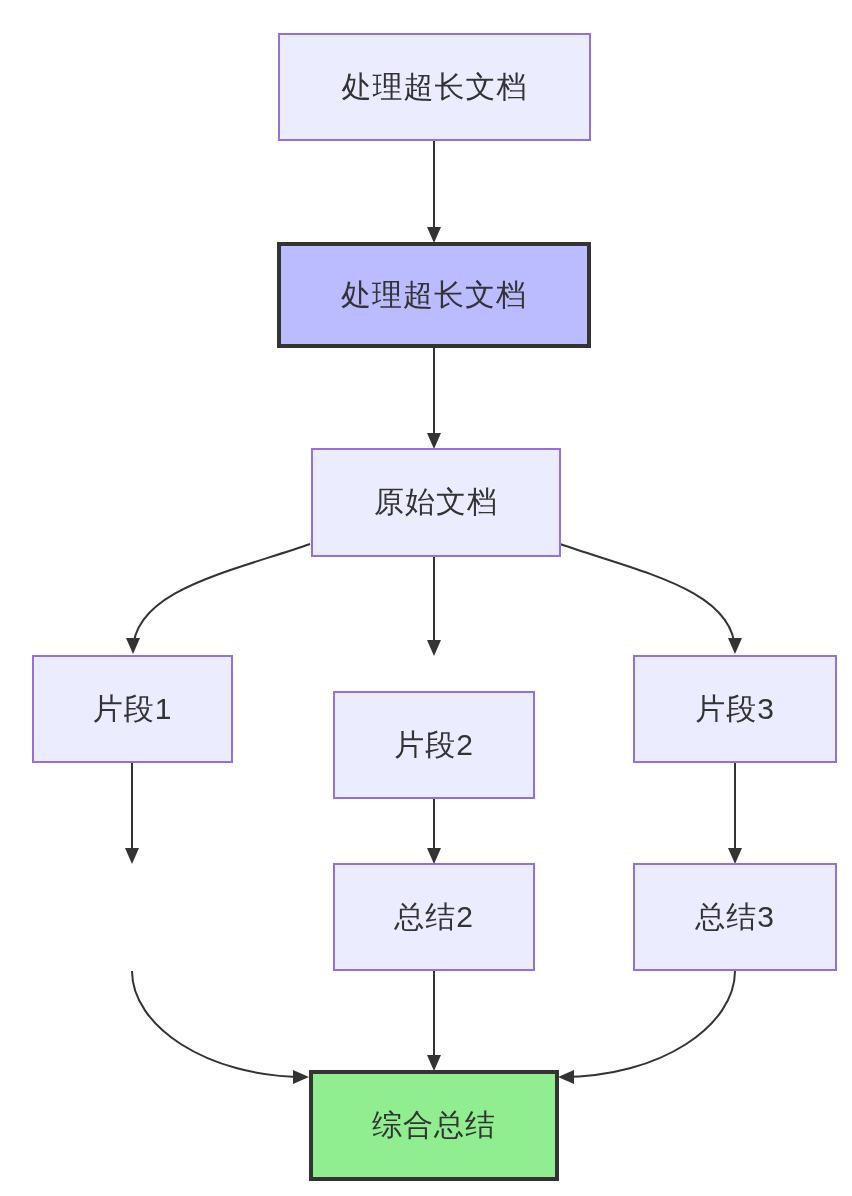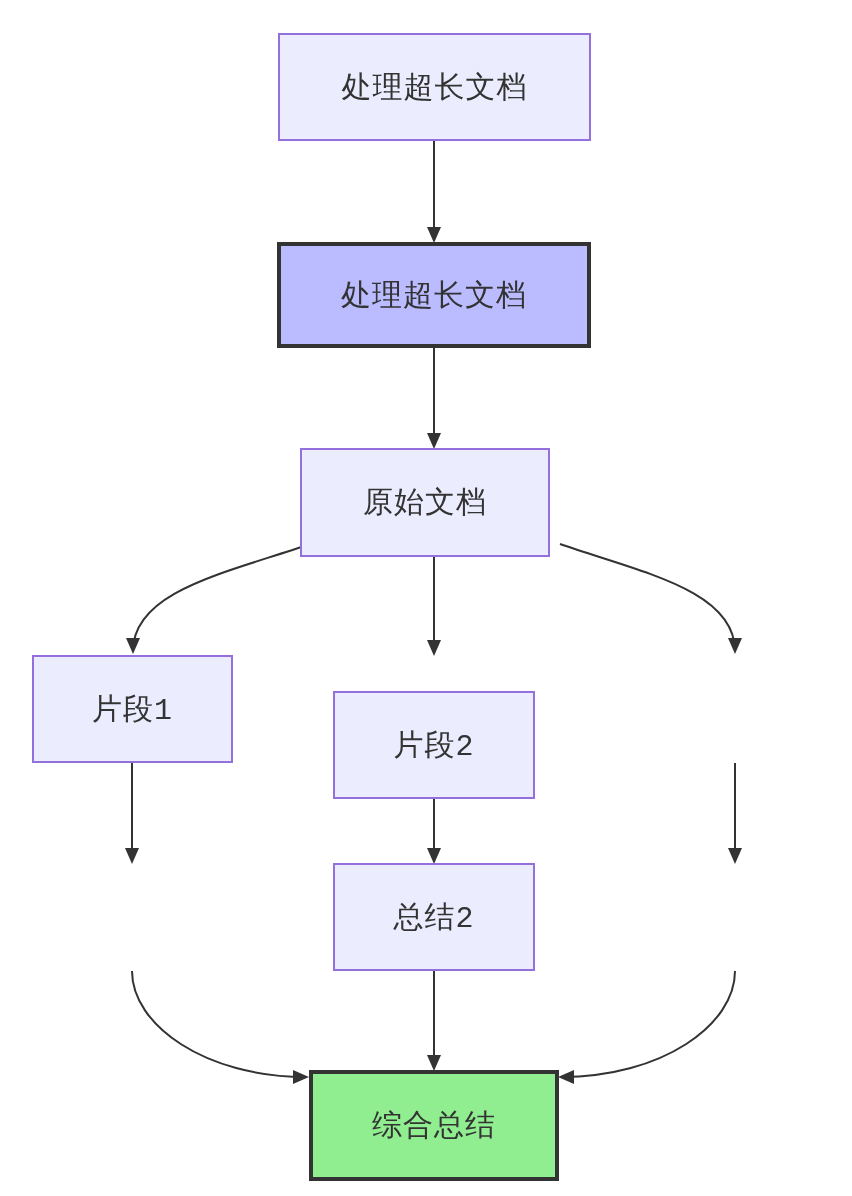--- a/index.html
+++ b/index.html
@@ -5,21 +5,21 @@
   html, body {
     margin: 0;
     padding: 0;
     background: #ffffff;
   }
   .canvas {
     position: relative;
     width: 852px;
     height: 1196px;
     background: #ffffff;
-    font-family: Liberation Mono, monospace;
+    font-family: Liberation Sans, sans-serif;
     overflow: hidden;
     border-radius: 10px;
   }
   .edge-layer {
     position: absolute;
     left: 0;
     top: 0;
     width: 852px;
     height: 1196px;
   }
@@ -45,21 +45,21 @@
     background: #BBBBFF;
     border: 4px solid #333333;
   }
   .node.success {
     background: #90EE90;
     border: 4px solid #333333;
   }
   
   .nA { left: 278px; top: 33px;   width: 313px; height: 108px; }
   .nB { left: 277px; top: 242px;  width: 314px; height: 106px; }
-  .nC { left: 300px; top: 448px;  width: 250px; height: 109px; }
+  .nC { left: 311px; top: 448px;  width: 250px; height: 109px; }
   .nD1 { left: 32px;  top: 655px; width: 201px; height: 108px; }
   .nD2 { left: 333px; top: 655px; width: 202px; height: 108px; margin-top: 36px; }
   .nD3 { left: 633px; top: 655px; width: 204px; height: 108px; }
   .nE1 { left: 31px;  top: 863px; width: 202px; height: 108px; }
   .nE2 { left: 333px; top: 863px; width: 202px; height: 108px; }
   .nE3 { left: 633px; top: 863px; width: 204px; height: 108px; }
   .nF { left: 309px; top: 1070px; width: 250px; height: 111px; }
 </style>
 </head>
 <body>
@@ -98,24 +98,30 @@
   </div>
 
   <div class="node default nD1">
     <span>片段1</span>
   </div>
 
   <div class="node default nD2">
     <span>片段2</span>
   </div>
 
+  <div class="node default nD3">
+    <span>片段3</span>
+  </div>
 
 
   <div class="node default nE2">
     <span>总结2</span>
   </div>
 
+  <div class="node default nE3">
+    <span>总结3</span>
+  </div>
 
   <div class="node success nF">
     <span>综合总结</span>
   </div>
 
 </div>
 
 </body></html>

